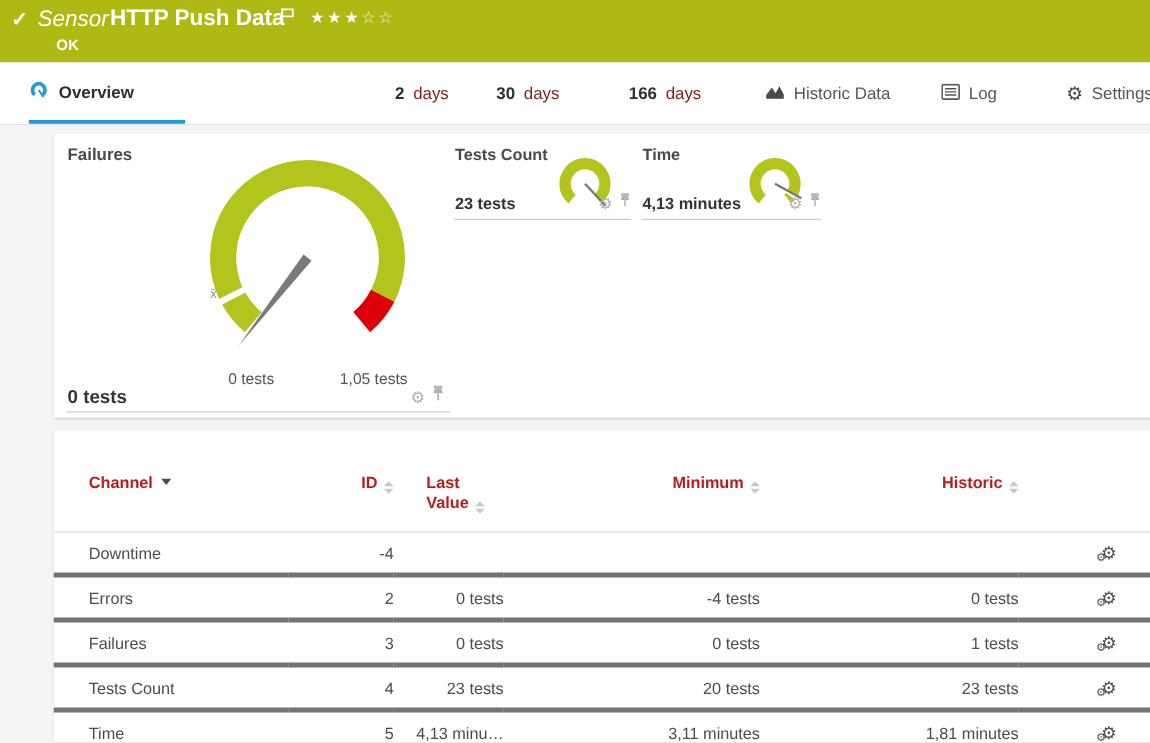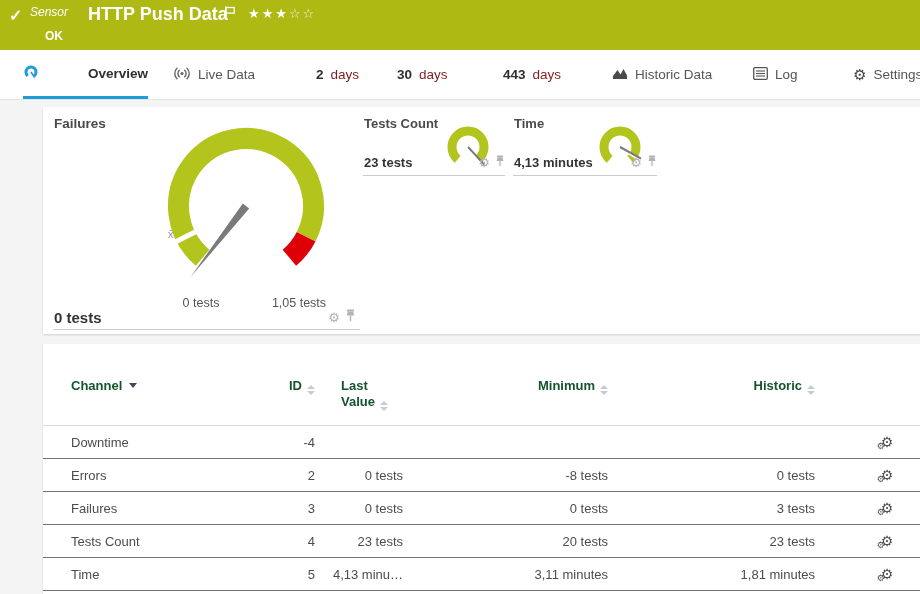--- a/index.html
+++ b/index.html
@@ -1,33 +1,33 @@
 <!DOCTYPE html>
 <html><head>
 <meta charset="utf-8">
 <style>
   html,body{margin:0;padding:0}
   body{width:920px;height:594px;background:#f4f4f4;font-family:"Liberation Sans",sans-serif;color:#4c4c4c;overflow:hidden;position:relative}
 
   
   .topbar{position:absolute;left:0;top:0;width:920px;height:50px;background:#aeb914;color:#fff}
   .topbar .check{position:absolute;left:9px;top:6px;font-size:16px;font-weight:bold}
-  .topbar .kicker{position:absolute;left:30px;top:5px;font-size:12px;font-style:italic}
+  .topbar .kicker{position:absolute;left:30px;top:5px;font-size:18px;font-style:italic}
   .topbar .title{position:absolute;left:88px;top:4px;font-size:18px;font-weight:bold}
   .topbar .flag{position:absolute;left:224px;top:6px}
   .topbar .stars{position:absolute;left:248px;top:6px;font-size:13px;letter-spacing:2px}
   .topbar .stars .dim{opacity:.85}
   .topbar .status{position:absolute;left:45px;top:29px;font-size:12px;font-weight:bold}
 
   
   .tabbar{position:absolute;left:0;top:50px;width:920px;height:50px;background:#fff;border-bottom:1px solid #e4e4e4;box-sizing:border-box}
   .tab{position:absolute;top:0;height:49px;display:flex;align-items:center;gap:7px;font-size:13.5px;color:#555;cursor:pointer;white-space:nowrap}
   .tab b{color:#2f2f2f;font-weight:bold}
   .tab .w{color:#7f1d1d}
-  .tab-overview{left:23px;width:125px;justify-content:space-between;color:#2f2f2f;font-weight:bold;border-bottom:3px solid #1e9cd7;box-sizing:border-box}
+  .tab-overview{left:23px;width:125px;justify-content:flex-start;color:#2f2f2f;font-weight:bold;border-bottom:3px solid #1e9cd7;box-sizing:border-box}
   .tab-live{left:173px}.tab-2d{left:316px}.tab-30d{left:397px}.tab-365d{left:503px}
   .tab-historic{left:612px}.tab-log{left:753px}.tab-settings{left:853px}
   .gearglyph{font-style:normal}
 
   
   .panel{position:absolute;left:43px;width:892px;background:#fff;box-shadow:0 1px 2px rgba(0,0,0,.15)}
   .panel-gauges{top:107px;height:227px}
   .panel-table{top:344px;height:250px}
 
   
@@ -46,24 +46,24 @@
   .scale{position:absolute;top:184px;font-size:12.5px;color:#555;width:64px;text-align:center}
   .scale-min{left:116px}
   .scale-max{left:214px}
   .gicons{position:absolute;display:flex;align-items:center;gap:5px;color:#b3b3b3}
   .gb-failures .gicons{right:4px;bottom:3px}
   .gb-tests .gicons,.gb-time .gicons{right:0;bottom:4px}
   .gicons .gearglyph{font-size:13px;line-height:1}
 
   
   table.channels{border-collapse:collapse;width:892px;table-layout:fixed;font-size:13px}
-  .channels th{color:#14532d;font-weight:bold;vertical-align:top;padding:34px 0 14px 0;text-align:right;border-bottom:1px solid #dcdcdc;cursor:pointer}
+  .channels th{color:#b91c1c;font-weight:bold;vertical-align:top;padding:34px 0 14px 0;text-align:right;border-bottom:1px solid #dcdcdc;cursor:pointer}
   .channels th.c-ch{text-align:left;padding-left:28px}
   .channels th.c-gear{cursor:default}
-  .channels td{height:32px;border-bottom:1px solid #737373;text-align:right;color:#4c4c4c;padding:0}
+  .channels td{height:32px;border-bottom:4px solid #737373;text-align:right;color:#4c4c4c;padding:0}
   .channels td.c-ch{text-align:left;padding-left:28px}
   .channels td.c-gear{text-align:center;padding-left:24px}
   .th-lastvalue-inner{display:inline-block;width:62px;text-align:left;line-height:16px}
   .sorter{display:inline-flex;flex-direction:column;gap:2px;margin-left:5px;vertical-align:1px}
   .sorter i{display:block;width:0;height:0;border-left:4px solid transparent;border-right:4px solid transparent}
   .sorter .up{border-bottom:4px solid #c6cbd3}
   .sorter .down{border-top:4px solid #c6cbd3}
   .sort-active{display:inline-block;width:0;height:0;border-left:4px solid transparent;border-right:4px solid transparent;border-top:5px solid #3c4a5f;margin-left:7px;vertical-align:2px}
   .chgear{position:relative;display:inline-block;font-size:14px;color:#4f4f4f;line-height:1;cursor:pointer}
   .chgear .sub{position:absolute;left:-4px;bottom:-2px;font-size:9px;color:#4f4f4f}
@@ -88,39 +88,30 @@
 <div class="tabbar">
   <div class="tab tab-overview">
     <span>
       <svg width="17" height="16" viewBox="0 0 17 16">
         <path d="M4.79,11.83 A5,5 0 1 1 11.21,11.83" fill="none" stroke="#1e9cd7" stroke-width="3"></path>
         <line x1="8" y1="8" x2="11.6" y2="13.6" stroke="#1e9cd7" stroke-width="1.6"></line>
       </svg>
     </span>
     <span>Overview</span>
   </div>
-  <div class="tab tab-live">
-    <span>
-      <svg width="18" height="13" viewBox="0 0 18 13">
-        <circle cx="9" cy="6.5" r="1.6" fill="#666"></circle>
-        <path d="M6.3,3.2 A4.6,4.6 0 0 0 6.3,9.8 M4,1.3 A7.2,7.2 0 0 0 4,11.7 M11.7,3.2 A4.6,4.6 0 0 1 11.7,9.8 M14,1.3 A7.2,7.2 0 0 1 14,11.7" fill="none" stroke="#666" stroke-width="1.4" stroke-linecap="round"></path>
-      </svg>
-    </span>
-    <span>Live Data</span>
-  </div>
   <div class="tab tab-2d">
     <b>2</b>
       <span class="w">days</span>
   </div>
   <div class="tab tab-30d">
     <b>30</b>
       <span class="w">days</span>
   </div>
   <div class="tab tab-365d">
-    <b>443</b>
+    <b>166</b>
       <span class="w">days</span>
   </div>
   <div class="tab tab-historic">
     <span>
       <svg width="16" height="13" viewBox="0 0 16 13">
         <polygon points="1,12 1,9 5.5,3 8.5,7.5 11.5,2 15,8.5 15,12" fill="#4a4a4a"></polygon>
       </svg>
     </span>
     <span>Historic Data</span>
   </div>
@@ -245,30 +236,30 @@
         <td>-4</td>
         <td></td>
         <td></td>
         <td></td>
         <td class="c-gear"><span class="chgear"><span>⚙</span><span class="sub">⚙</span></span></td>
       </tr>
       <tr>
         <td class="c-ch">Errors</td>
         <td>2</td>
         <td>0 tests</td>
-        <td>-8 tests</td>
+        <td>-4 tests</td>
         <td>0 tests</td>
         <td class="c-gear"><span class="chgear"><span>⚙</span><span class="sub">⚙</span></span></td>
       </tr>
       <tr>
         <td class="c-ch">Failures</td>
         <td>3</td>
         <td>0 tests</td>
         <td>0 tests</td>
-        <td>3 tests</td>
+        <td>1 tests</td>
         <td class="c-gear"><span class="chgear"><span>⚙</span><span class="sub">⚙</span></span></td>
       </tr>
       <tr>
         <td class="c-ch">Tests Count</td>
         <td>4</td>
         <td>23 tests</td>
         <td>20 tests</td>
         <td>23 tests</td>
         <td class="c-gear"><span class="chgear"><span>⚙</span><span class="sub">⚙</span></span></td>
       </tr>

